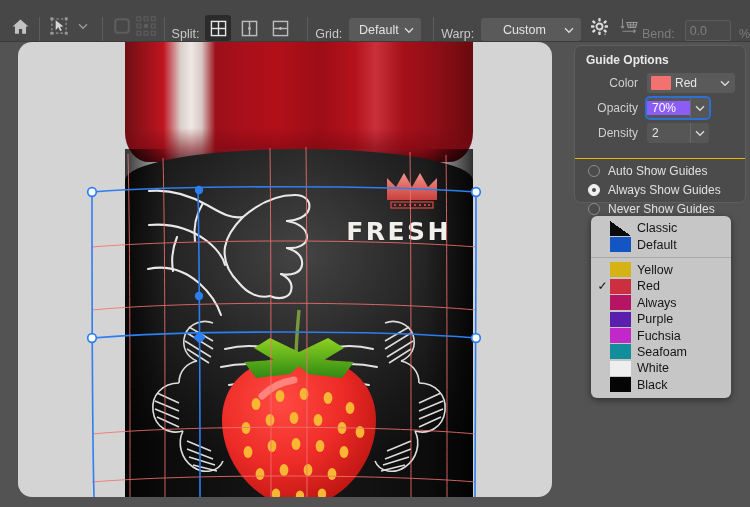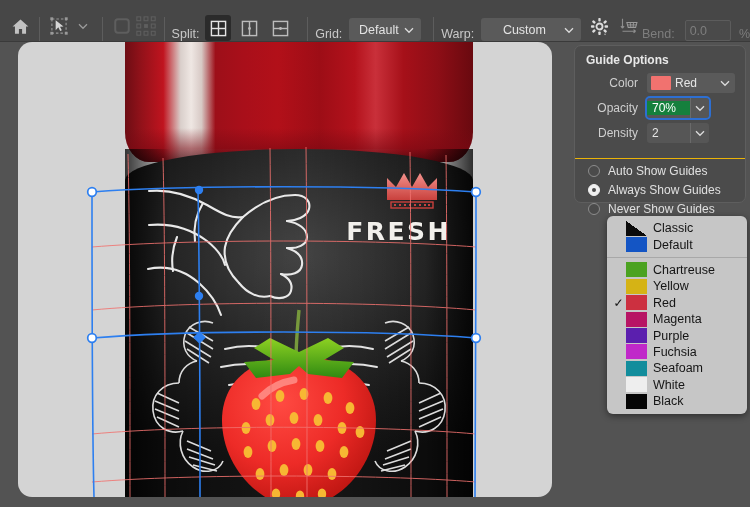--- a/index.html
+++ b/index.html
@@ -171,21 +171,21 @@
   }
   .gp-num .v {
     flex: 1; padding-left: 5px;
   }
   .gp-num .sep { width: 1px; height: 100%; background: #6a6a6a;}
   .gp-num .arw { width: 18px; display:flex; align-items:center; justify-content:center;}
   .gp-num.focused {
     outline: 2px solid #2d6fd2; border-radius: 3px;
   }
   .gp-num.focused .v {
-    background: #15803d; color: #fff;
+    background: #8b5cf6; color: #fff;
   }
   .radios {
     border-top: 1px solid #eab308; margin-top: 13px; padding-top: 2px;
   }
   .radio-row {
     display: flex; align-items: center; height: 19px; padding-left: 13px;
   }
   .radio {
     width: 12px; height: 12px; border-radius: 50%;
     border: 1px solid #8c8c8c; background: #4b4b4b;
@@ -200,21 +200,20 @@
 
   
   .color-menu {
     position: absolute; left: 591px; top: 216px;
     width: 140px;
     background: #c6c6c6;
     border-radius: 6px;
     box-shadow: 0 2px 7px rgba(0,0,0,.45);
     padding: 4px 0 5px 0;
     overflow: hidden;
-    margin-left: 16px;
   }
   .cm-item {
     display: flex; align-items: center; height: 16.4px;
     padding-left: 4px; position: relative;
   }
   .cm-check {
     width: 15px; text-align: center; color: #111; font-size: 12px;
     line-height: 12px; flex: none;
   }
   .cm-sw {
@@ -594,37 +593,32 @@
         <div class="cm-item">
           <span class="cm-check"></span>
           <span class="cm-sw" style="background: rgb(20, 85, 196);"></span>
           <span class="cm-name">Default</span>
         </div>
       </div>
     <div class="cm-sep"></div>
     <div id="cm-list">
         <div class="cm-item">
           <span class="cm-check"></span>
-          <span class="cm-sw" style="background: rgb(75, 162, 32);"></span>
-          <span class="cm-name">Chartreuse</span>
-        </div>
-        <div class="cm-item">
-          <span class="cm-check"></span>
           <span class="cm-sw" style="background: rgb(213, 179, 21);"></span>
           <span class="cm-name">Yellow</span>
         </div>
         <div class="cm-item">
           <span class="cm-check">✓</span>
           <span class="cm-sw" style="background: rgb(204, 48, 64);"></span>
           <span class="cm-name">Red</span>
         </div>
         <div class="cm-item">
           <span class="cm-check"></span>
           <span class="cm-sw" style="background: rgb(183, 20, 100);"></span>
-          <span class="cm-name">Magenta</span>
+          <span class="cm-name">Always</span>
         </div>
         <div class="cm-item">
           <span class="cm-check"></span>
           <span class="cm-sw" style="background: rgb(91, 31, 174);"></span>
           <span class="cm-name">Purple</span>
         </div>
         <div class="cm-item">
           <span class="cm-check"></span>
           <span class="cm-sw" style="background: rgb(192, 40, 201);"></span>
           <span class="cm-name">Fuchsia</span>

